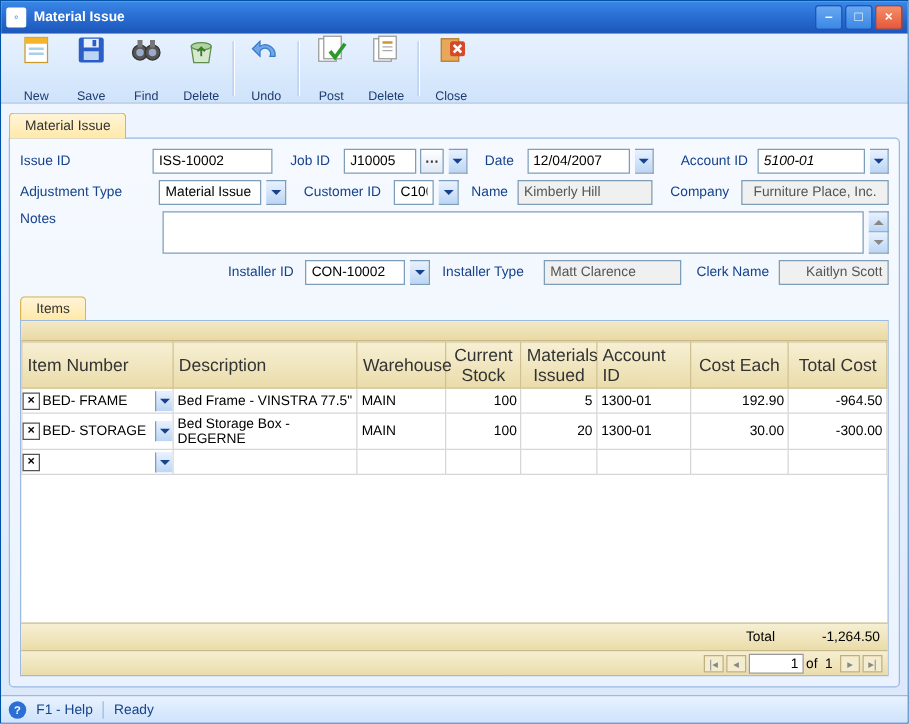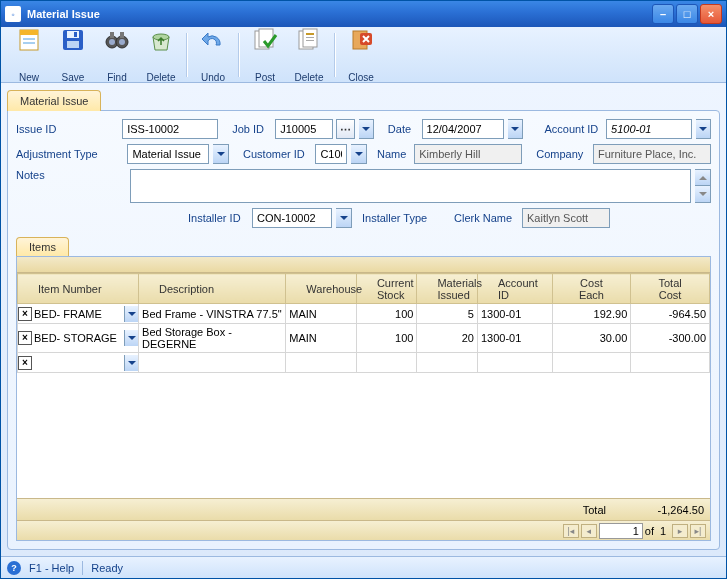--- a/index.html
+++ b/index.html
@@ -28,29 +28,29 @@
 .ddarrow { width:0;height:0;border-left:4px solid transparent;border-right:4px solid transparent;border-top:4px solid #15428b; }
 .ellipsis-btn { width: 20px; height: 20px; border: 1px solid #7e9db9; background: linear-gradient(#fff,#e0e8f5); display: flex; align-items: center; justify-content: center; cursor: pointer; margin-left:-1px; font-weight: bold; color: #333; }
 .notes-box { flex:1; height: 34px; border: 1px solid #7e9db9; background: #fff; padding: 2px 4px; resize: none; font-family: inherit; font-size: 11px; }
 .notes-row { display: flex; align-items: flex-start; margin-bottom: 5px; gap: 4px; }
 .scroll-arrows { width: 16px; display: flex; flex-direction: column; }
 .sa { height: 17px; border: 1px solid #7e9db9; border-left:none; background: linear-gradient(#e8f2ff,#bcd5f5); display:flex;align-items:center;justify-content:center;cursor:pointer; }
 .items-tab { background: linear-gradient(#fff4d8,#ffe9a8); border: 1px solid #d8b35a; border-bottom: none; border-radius: 4px 4px 0 0; padding: 3px 12px; font-size: 11px; color: #333; width: fit-content; margin-top: 4px; }
 .grid-wrap { border: 1px solid #9cb9e0; background: #fff; display: flex; flex-direction: column; flex: 1; }
 .grid-head { height: 16px; background: linear-gradient(#f3e9c8,#ead9a3); border-bottom: 1px solid #c9b88a; }
 table.grid { width: 100%; border-collapse: collapse; table-layout: fixed; }
-.grid th { background: linear-gradient(#f6efd3,#eadcaa); border: 1px solid #d0c190; font-weight: normal; font-size: 11px; color: #333; padding: 2px 20px; height: 30px; }
+.grid th { background: linear-gradient(#f6efd3,#eadcaa); border: 1px solid #d0c190; font-weight: normal; font-size: 14px; color: #333; padding: 2px 4px; height: 30px; }
 .grid th.r { }
 .grid th.l { text-align: left; }
 .grid td { border: 1px solid #d6d6d6; padding: 2px 3px; font-size: 11px; height: 20px; background: #fff; }
 .grid td.r { text-align: right; padding-left: 14px; }
 .xbtn { width: 14px; height: 14px; border: 1px solid #555; background: #fff; display: inline-flex; align-items: center; justify-content: center; font-size: 10px; line-height: 1; cursor: pointer; color: #000; font-weight: bold; }
 .tdd { width: 14px; height: 16px; background: linear-gradient(#e8f2ff,#bcd5f5); border-left: 1px solid #7e9db9; display: inline-flex; align-items: center; justify-content: center; float: right; cursor: pointer; }
 .grid-body { flex: 1; overflow: auto; }
-.grid-total { height: 22px; background: linear-gradient(#f6efd3,#eadcaa); border-top: 1px solid #c9b88a; display: flex; align-items: center; justify-content: flex-end; padding-right: 6px; gap: 20px; }
+.grid-total { height: 22px; background: linear-gradient(#f6efd3,#eadcaa); border-top: 1px solid #c9b88a; display: flex; align-items: center; justify-content: flex-end; padding-right: 6px; gap: 6px; }
 .navbar { height: 20px; border-top: 1px solid #c9b88a; background: linear-gradient(#f6efd3,#eadcaa); display: flex; align-items: center; justify-content: flex-end; padding: 0 4px; gap: 2px; }
 .navbtn { width: 16px; height: 14px; border: 1px solid #c0b080; background: #f4ecce; display: flex; align-items: center; justify-content: center; color: #888; cursor: pointer; font-size: 9px; }
 .page-inp { width: 44px; height: 16px; border: 1px solid #999; text-align: right; padding: 0 3px; font-size: 11px; }
 .statusbar { height: 22px; background: linear-gradient(#e8f2ff,#cfe3fb); border-top: 1px solid #9cb9e0; display: flex; align-items: center; padding: 0 6px; gap: 8px; color: #15428b; }
 .status-sep { width: 1px; height: 14px; background: #9cb9e0; }
 .help-icon { width: 14px; height: 14px; border-radius: 50%; background: #2a6fd4; color: #fff; display: flex; align-items: center; justify-content: center; font-size: 9px; font-weight: bold; }
 .itemcell { display: flex; align-items: center; }
 .itemcell .txt { flex: 1; padding-left: 2px; }
 svg { display: block; }
 </style>
@@ -199,21 +199,21 @@
             <div class="ddarrow"></div>
           </div>
         <div class="lbl" style="width:70px;margin-left:10px">Customer ID</div>
         <input class="inp" style="width: 32px;" value="C10002">
         <div class="dd">
             <div class="ddarrow"></div>
           </div>
         <div class="lbl" style="width:34px;margin-left:6px">Name</div>
         <input class="inp ro" style="width: 108px;" readonly="" value="Kimberly Hill">
         <div class="lbl" style="width:54px;margin-left:10px">Company</div>
-        <input class="inp ro" style="width: 118px;" readonly="" value="Furniture Place, Inc.">
+        <input class="inp ro" style="width: 118px; text-align: center;" readonly="" value="Furniture Place, Inc.">
       </div>
 
       <div class="notes-row">
         <div class="lbl" style="width:110px">Notes</div>
         <textarea class="notes-box" style=""></textarea>
         <div class="scroll-arrows">
           <div class="sa">
               <div style="width:0;height:0;border-left:4px solid transparent;border-right:4px solid transparent;border-bottom:4px solid #888"></div>
             </div>
           <div class="sa" style="border-top:none">
@@ -223,22 +223,23 @@
       </div>
 
       <div class="form-row">
         <div style="width:168px"></div>
         <div class="lbl" style="width:60px">Installer ID</div>
         <input class="inp" style="width: 80px;" value="CON-10002">
         <div class="dd">
             <div class="ddarrow"></div>
           </div>
         <div class="lbl" style="width:80px;margin-left:6px">Installer Type</div>
+        <input class="inp ro" style="width: 110px;" readonly="" value="Matt Clarence">
         <div class="lbl" style="width:64px;margin-left:8px">Clerk Name</div>
-        <input class="inp ro" style="width: 88px;" readonly="" value="Kaitlyn Scott">
+        <input class="inp ro" style="width: 88px; text-align: right;" readonly="" value="Kaitlyn Scott">
       </div>
 
       <div class="items-tab">Items</div>
       <div class="grid-wrap">
         <div class="grid-head"></div>
         <div class="grid-body">
         <table class="grid">
           <colgroup>
             <col style="width:120px">
                 <col style="width:146px">

